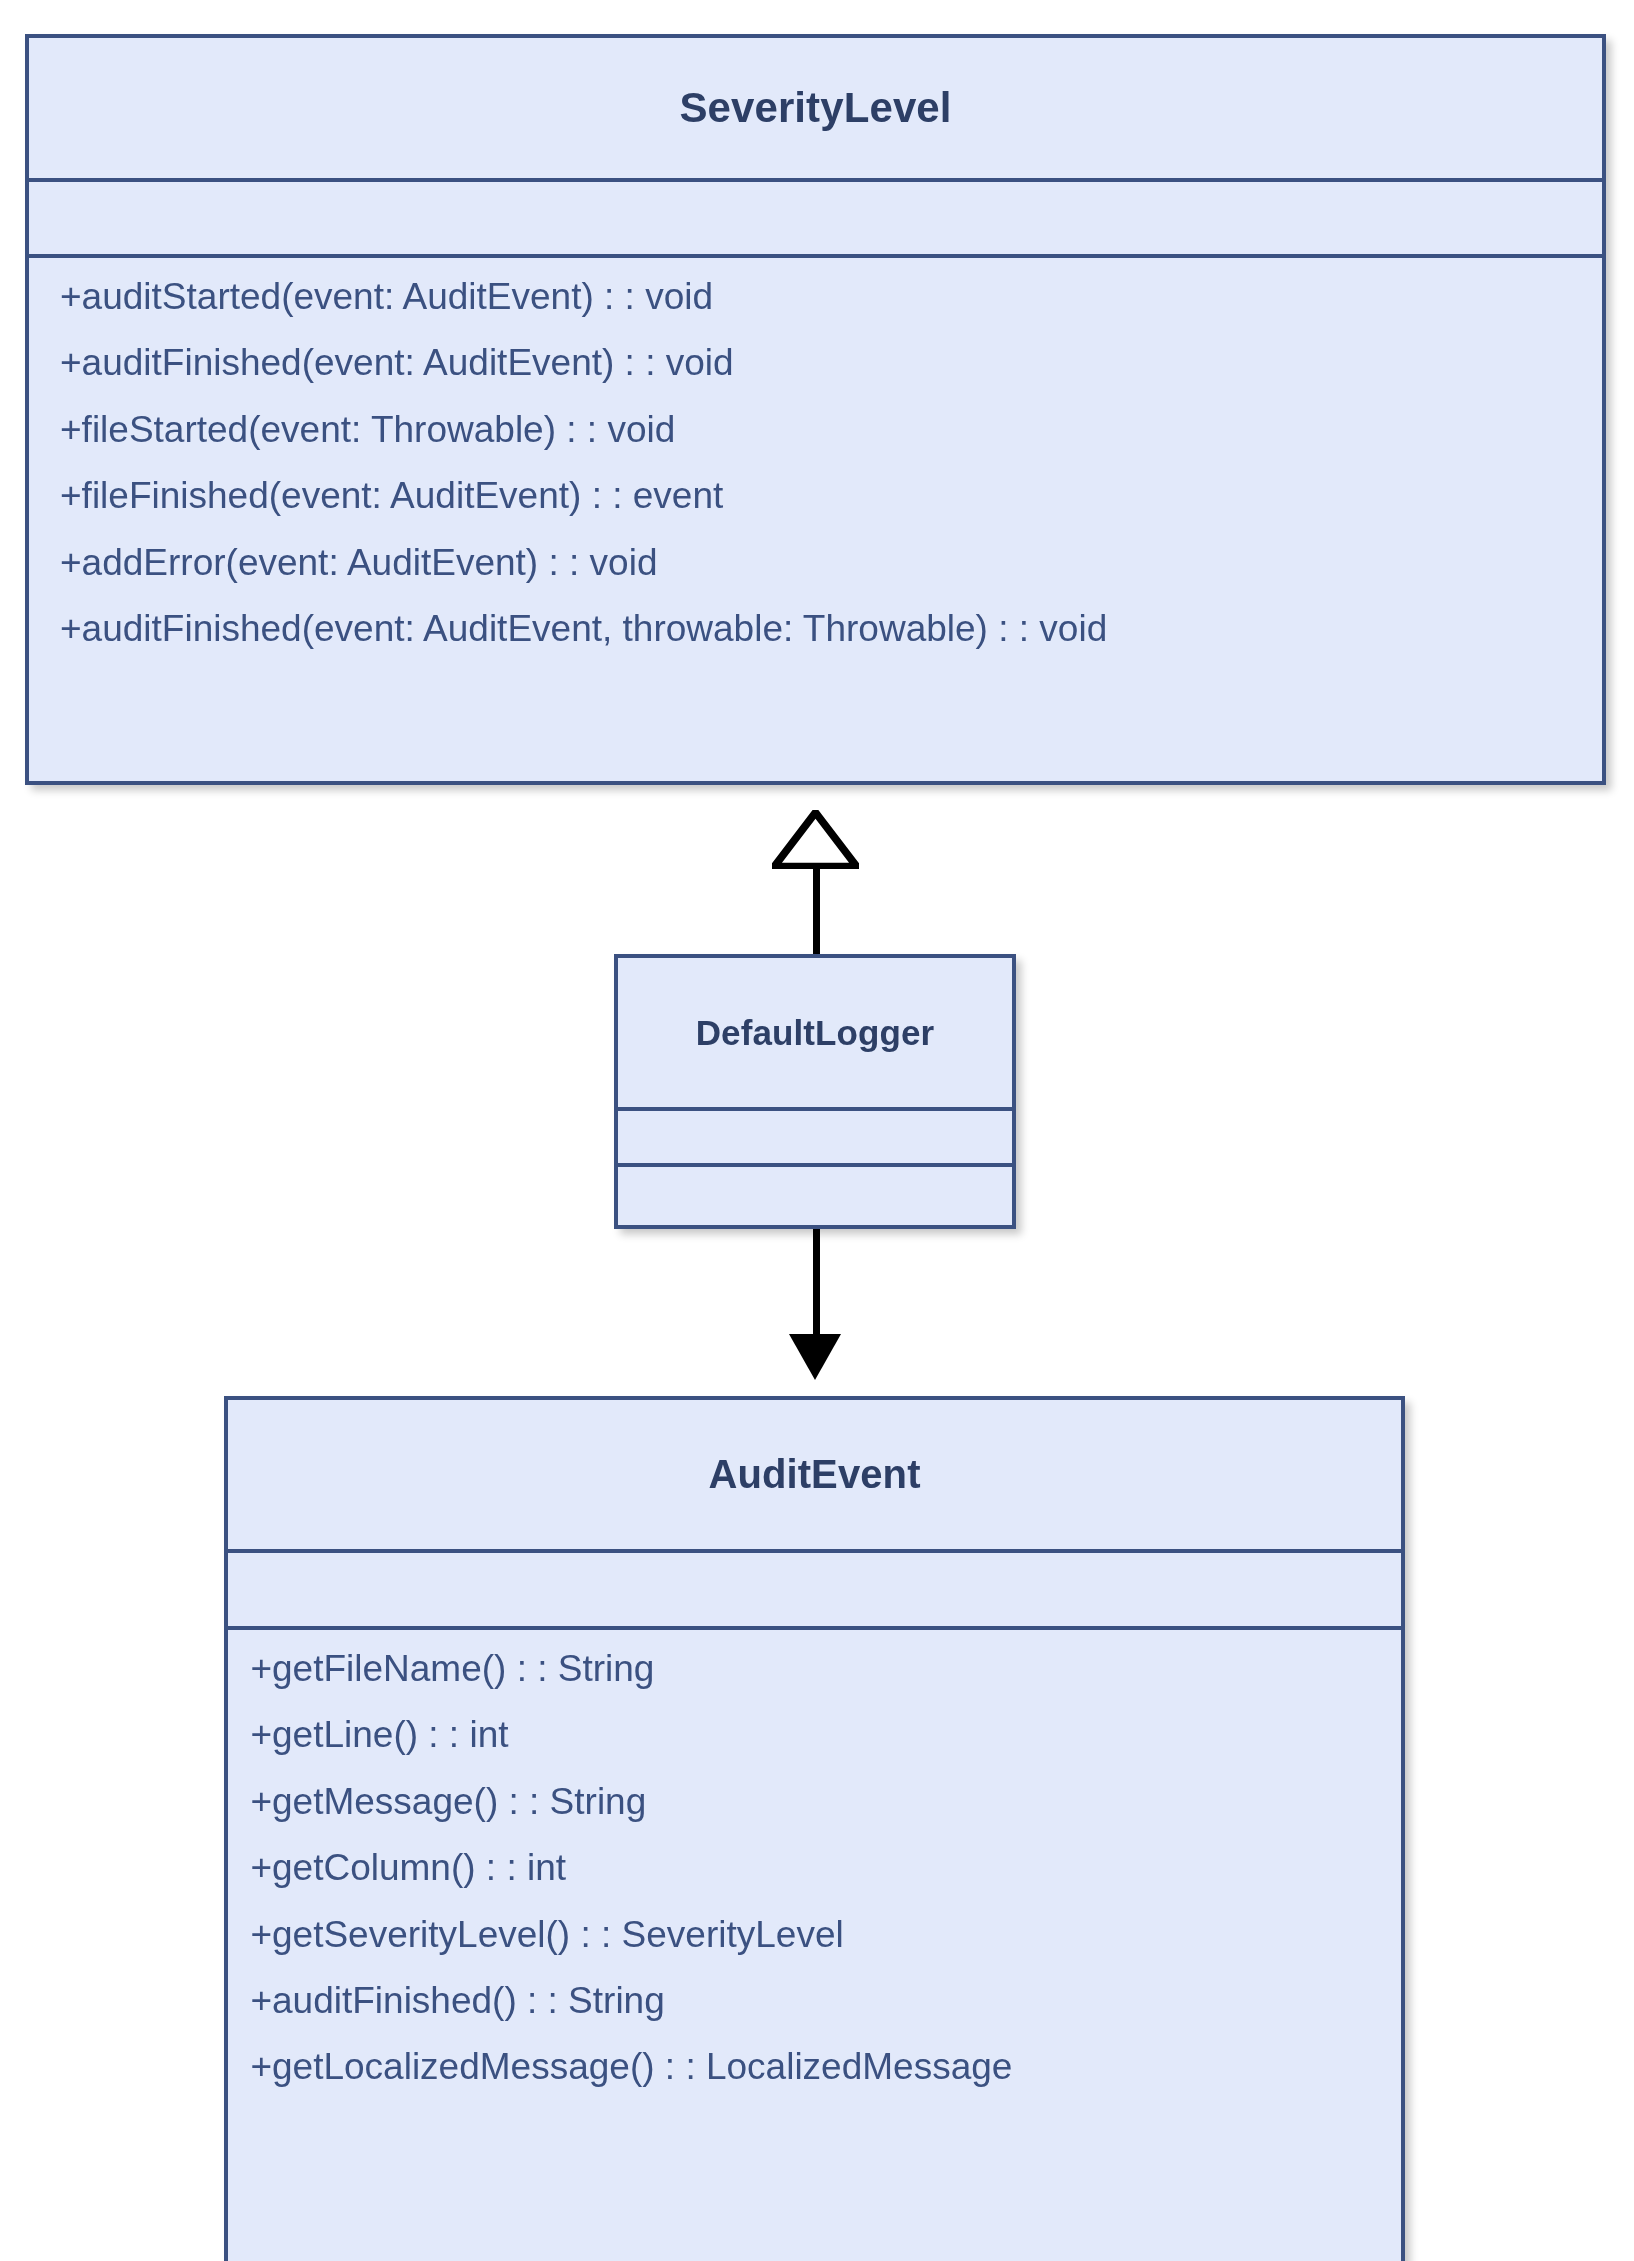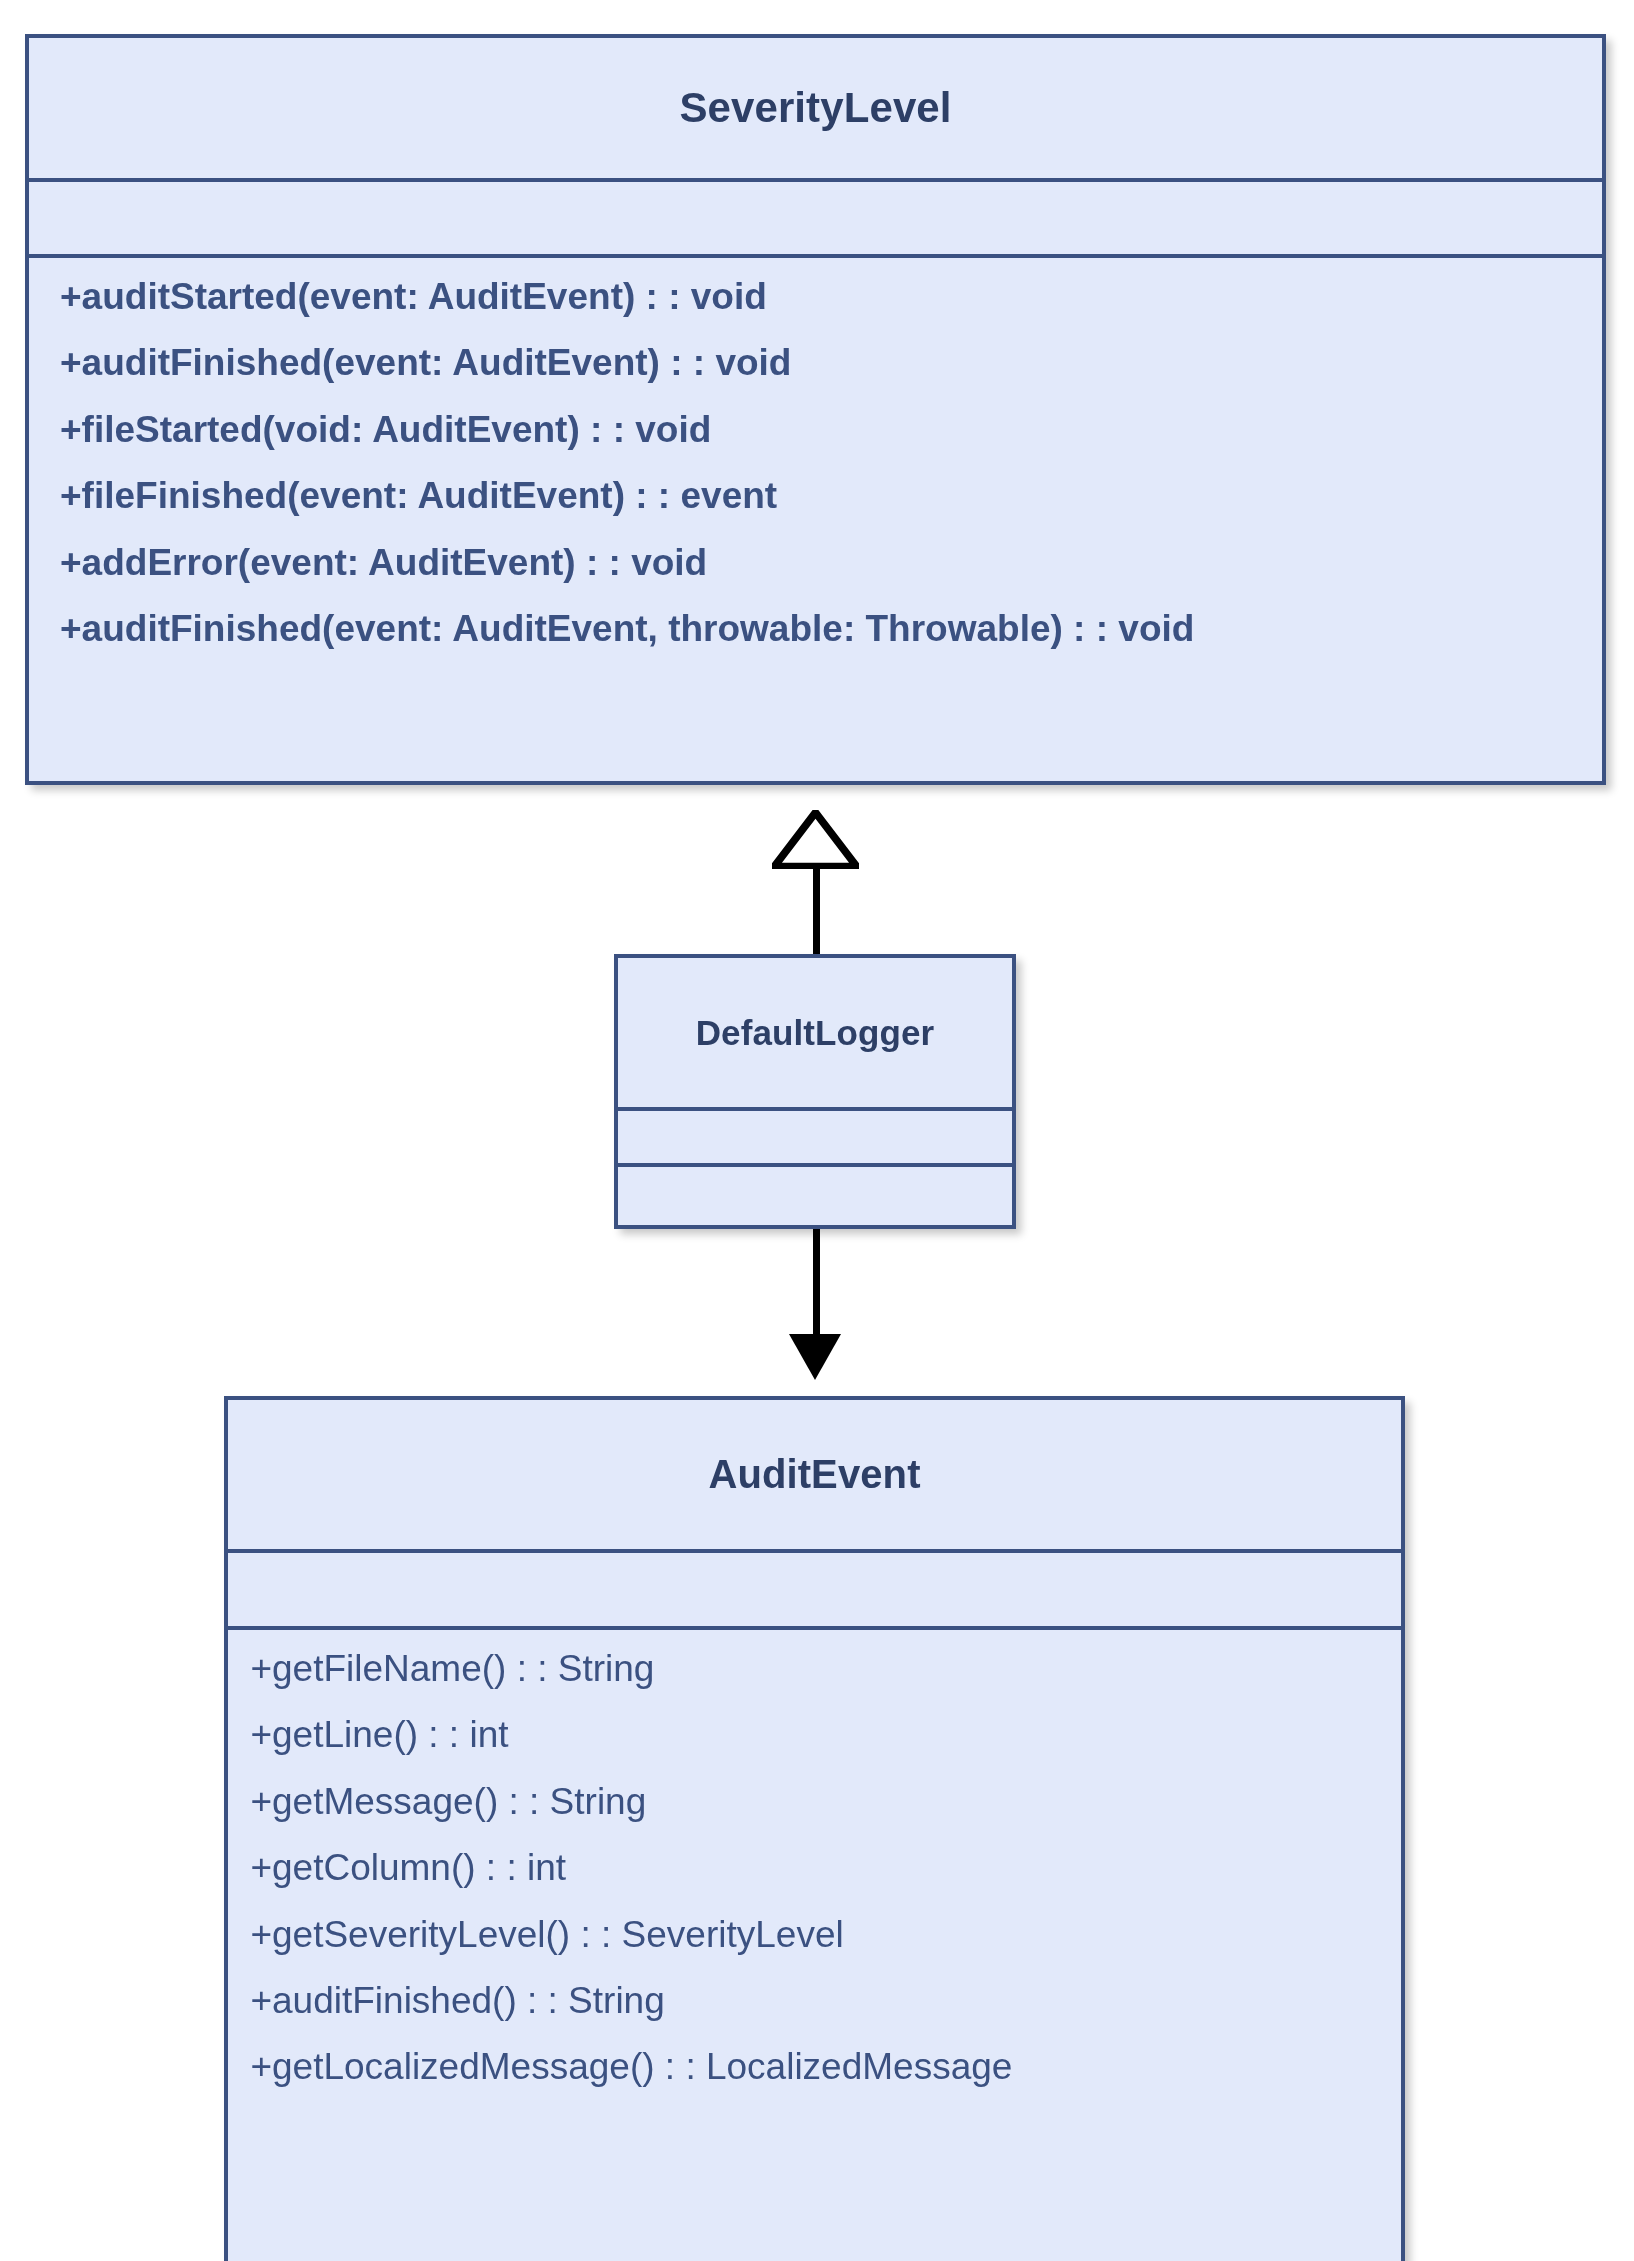--- a/index.html
+++ b/index.html
@@ -45,21 +45,21 @@
   .uml-member {
     color: #3b5181;
     white-space: nowrap;
     line-height: 1.0;
   }
 
   
   #box-auditlistener { left: 25px;  top: 34px;   width: 1581px; height: 751px; }
   #box-auditlistener .uml-title   { height: 140px; font-size: 42px; }
   #box-auditlistener .attrs       { height: 76px; }
-  #box-auditlistener .uml-members { height: 523px; padding-left: 31px; font-weight: bold; }
+  #box-auditlistener .uml-members { height: 523px; padding-left: 31px; }
   #box-auditlistener .uml-member  { font-size: 37px; margin: 0 0 29.4px 0; }
 
   #box-defaultlogger { left: 614px; top: 954px; width: 402px; height: 275px; }
   #box-defaultlogger .uml-title { height: 149px; font-size: 35px; }
   #box-defaultlogger .attrs     { height: 56px; }
   #box-defaultlogger .ops       { height: 58px; }
 
   #box-auditevent { left: 224px; top: 1396px; width: 1181px; height: 1008px; }
   #box-auditevent .uml-title   { height: 149px; font-size: 40px; }
   #box-auditevent .attrs       { height: 77px; }
@@ -97,21 +97,21 @@
 <body>
 
 <div id="canvas">
 
   <div class="uml-class" id="box-auditlistener">
     <div class="uml-compartment uml-title">SeverityLevel</div>
     <div class="uml-compartment attrs compartment-divider"></div>
     <div class="uml-compartment uml-members compartment-divider">
       <div class="uml-member">+auditStarted(event: AuditEvent) : : void</div>
       <div class="uml-member">+auditFinished(event: AuditEvent) : : void</div>
-      <div class="uml-member">+fileStarted(void: AuditEvent) : : void</div>
+      <div class="uml-member">+fileStarted(event: Throwable) : : void</div>
       <div class="uml-member">+fileFinished(event: AuditEvent) : : event</div>
       <div class="uml-member">+addError(event: AuditEvent) : : void</div>
       <div class="uml-member">+auditFinished(event: AuditEvent, throwable: Throwable) : : void</div>
     </div>
   </div>
 
   <div class="connector" id="conn-generalization">
     <div class="conn-line"></div>
     <svg class="arrow-hollow-up" style="left:772px; top:810px; width:87px; height:59px;" viewBox="0 0 148 100">
       <polygon points="74,4 144,96 4,96" fill="#ffffff" stroke="#000000" stroke-width="13"></polygon>

